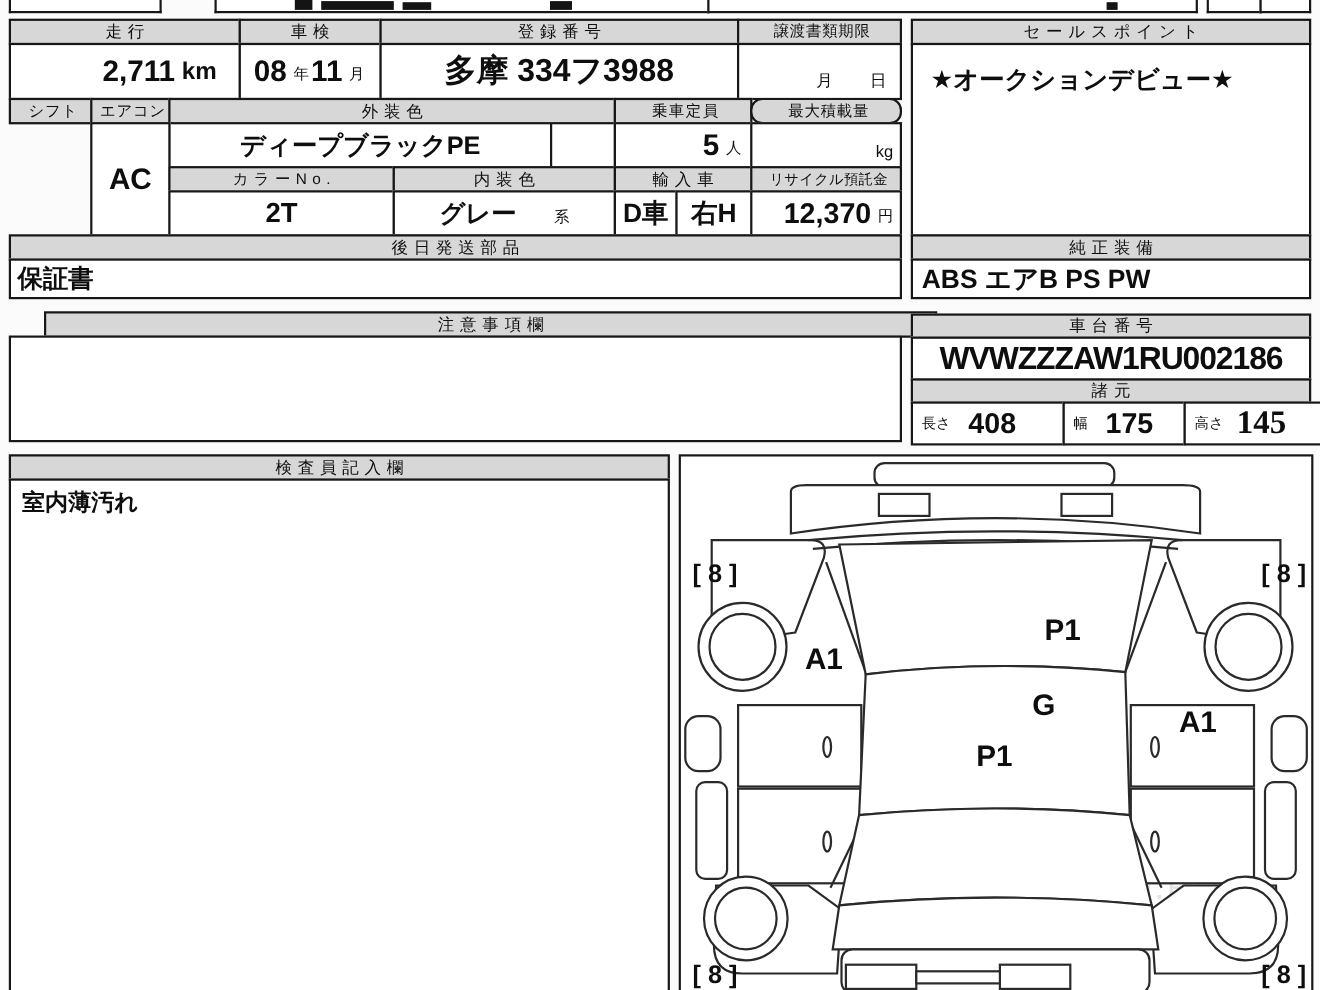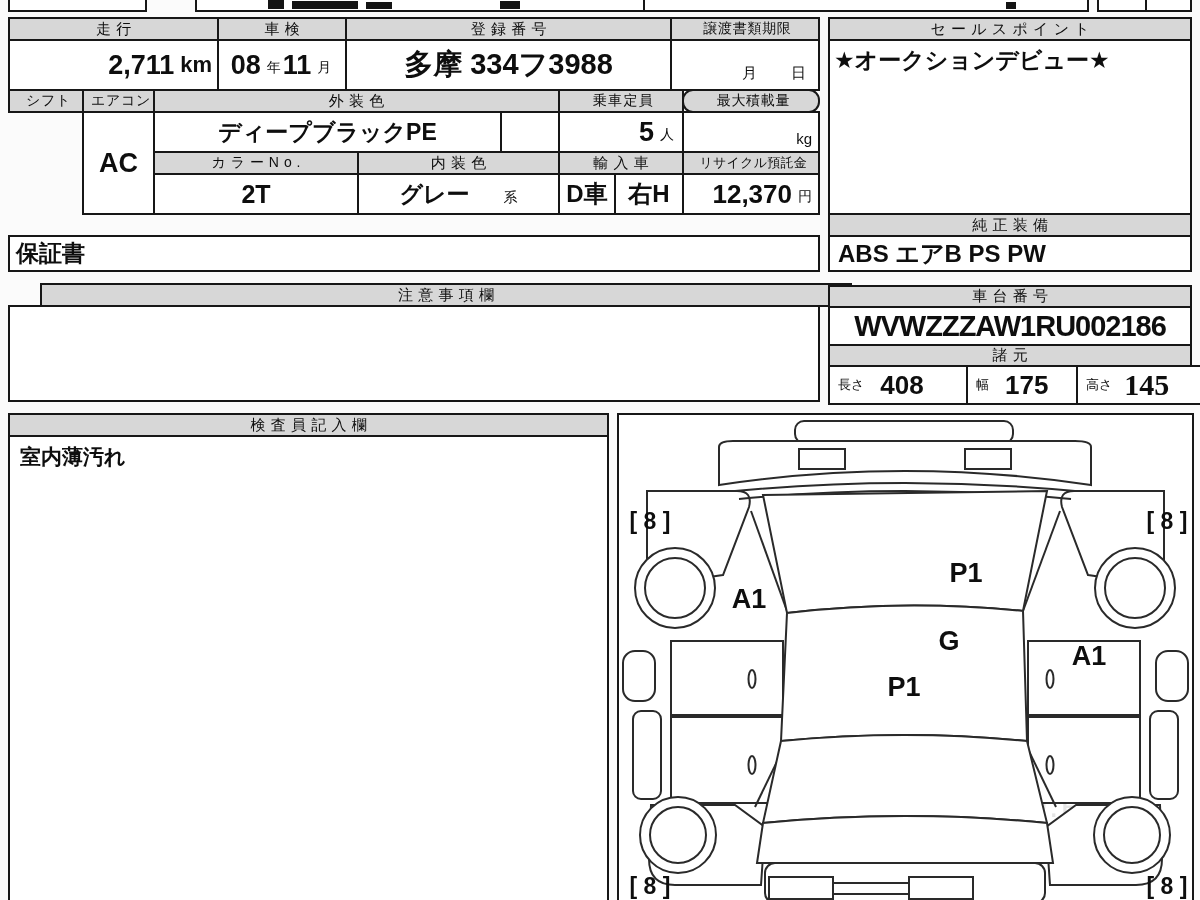--- a/index.html
+++ b/index.html
@@ -42,21 +42,21 @@
   <div class="c h" style="left:217px;top:17px;width:130px;height:24px;">
       <span>車検</span>
     </div>
   <div class="c h" style="left:345px;top:17px;width:327px;height:24px;">
       <span>登録番号</span>
     </div>
   <div class="c h" style="left:670px;top:17px;width:150px;height:24px;font-size:14px;letter-spacing:.05em;">
       <span>譲渡書類期限</span>
     </div>
 
-  <div class="c v right" style="left:8px;top:39px;width:211px;height:52px;font-size:27px;padding-right:5px;">
+  <div class="c v right" style="left:8px;top:39px;width:211px;height:52px;font-size:27px;padding-right:20px;">
     <span>2,711</span>
       <span style="font-size:22px;margin-left:6px;">km</span>
   </div>
   <div class="c v" style="left:217px;top:39px;width:130px;height:52px;font-size:27px;">
     <span>08</span>
       <span class="unit">年</span>
       <span>11</span>
       <span class="unit">月</span>
   </div>
   <div class="c v" style="left:345px;top:39px;width:327px;height:52px;font-size:29px;">
@@ -123,28 +123,31 @@
       <span>D車</span>
     </div>
   <div class="c v" style="left:614px;top:173px;width:70px;height:42px;font-size:24px;">
       <span>右H</span>
     </div>
   <div class="c v right" style="left:682px;top:173px;width:138px;height:42px;font-size:26px;padding-right:4px;">
     <span>12,370</span>
       <span class="unit">円</span>
   </div>
 
+  <div class="c h" style="left:8px;top:213px;width:812px;height:24px;">
+      <span>後日発送部品</span>
+    </div>
   <div class="c v left" style="left:8px;top:235px;width:812px;height:37px;font-size:23px;padding-left:6px;">
       <span>保証書</span>
     </div>
 
   <div class="c h" style="left:828px;top:17px;width:364px;height:24px;">
       <span>セールスポイント</span>
     </div>
-  <div class="c v" style="left:828px;top:39px;width:364px;height:176px;justify-content:flex-start;align-items:flex-start;padding:4px;font-size:23px;">
+  <div class="c v" style="left:828px;top:39px;width:364px;height:176px;justify-content:flex-start;align-items:flex-start;padding:16px;font-size:23px;">
       <span>★オークションデビュー★</span>
     </div>
 
   <div class="c h" style="left:828px;top:213px;width:364px;height:24px;">
       <span>純正装備</span>
     </div>
   <div class="c v left" style="left:828px;top:235px;width:364px;height:37px;font-size:24px;padding-left:8px;">
       <span>ABS エアB PS PW</span>
     </div>
 

